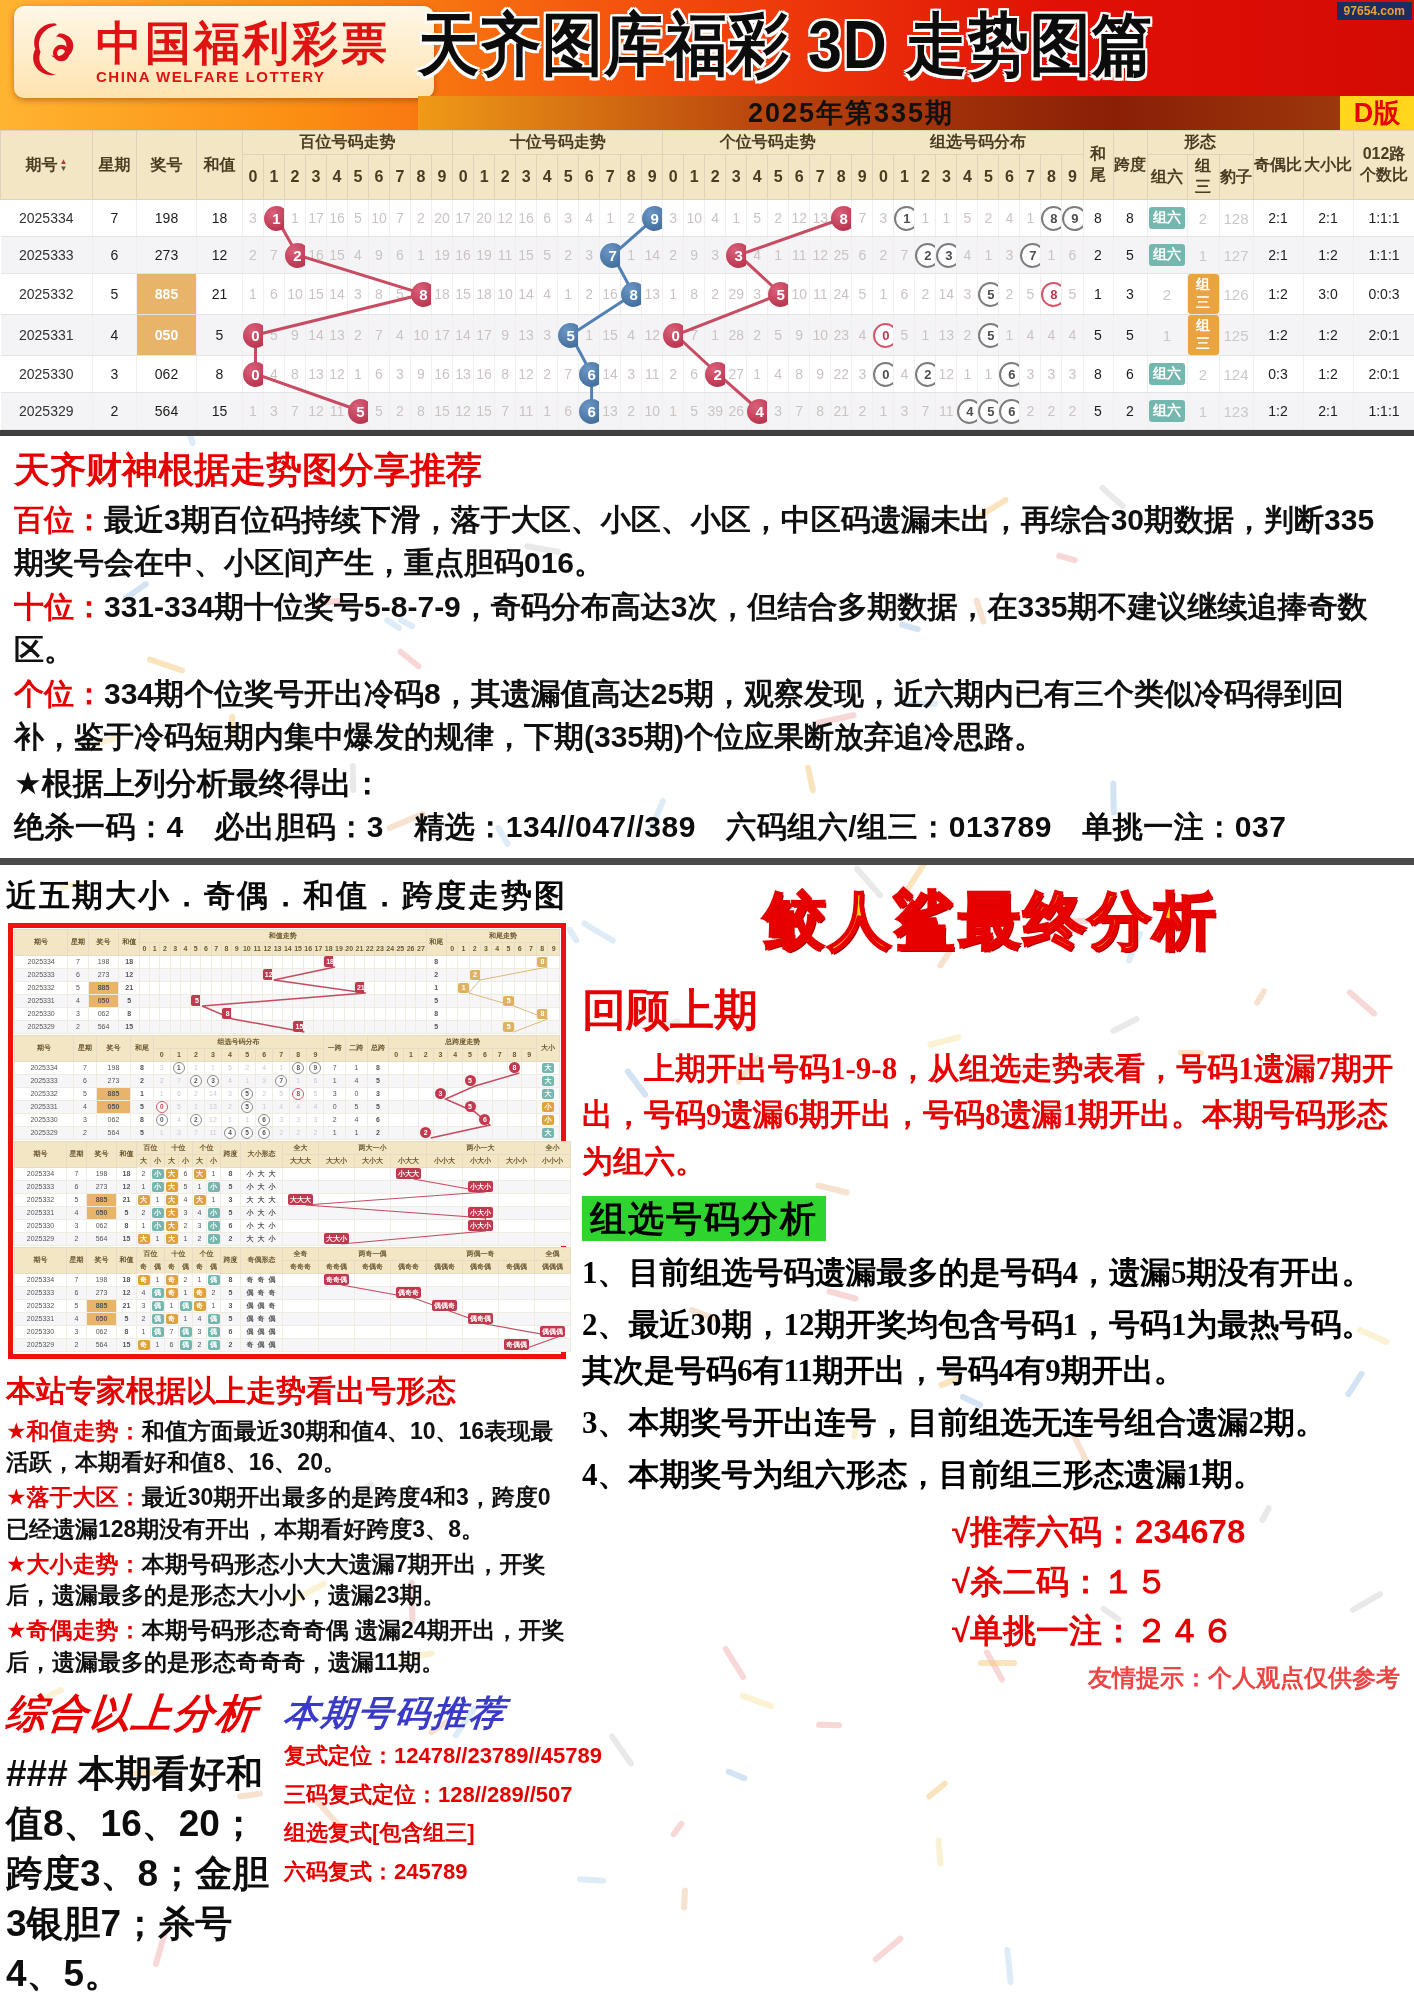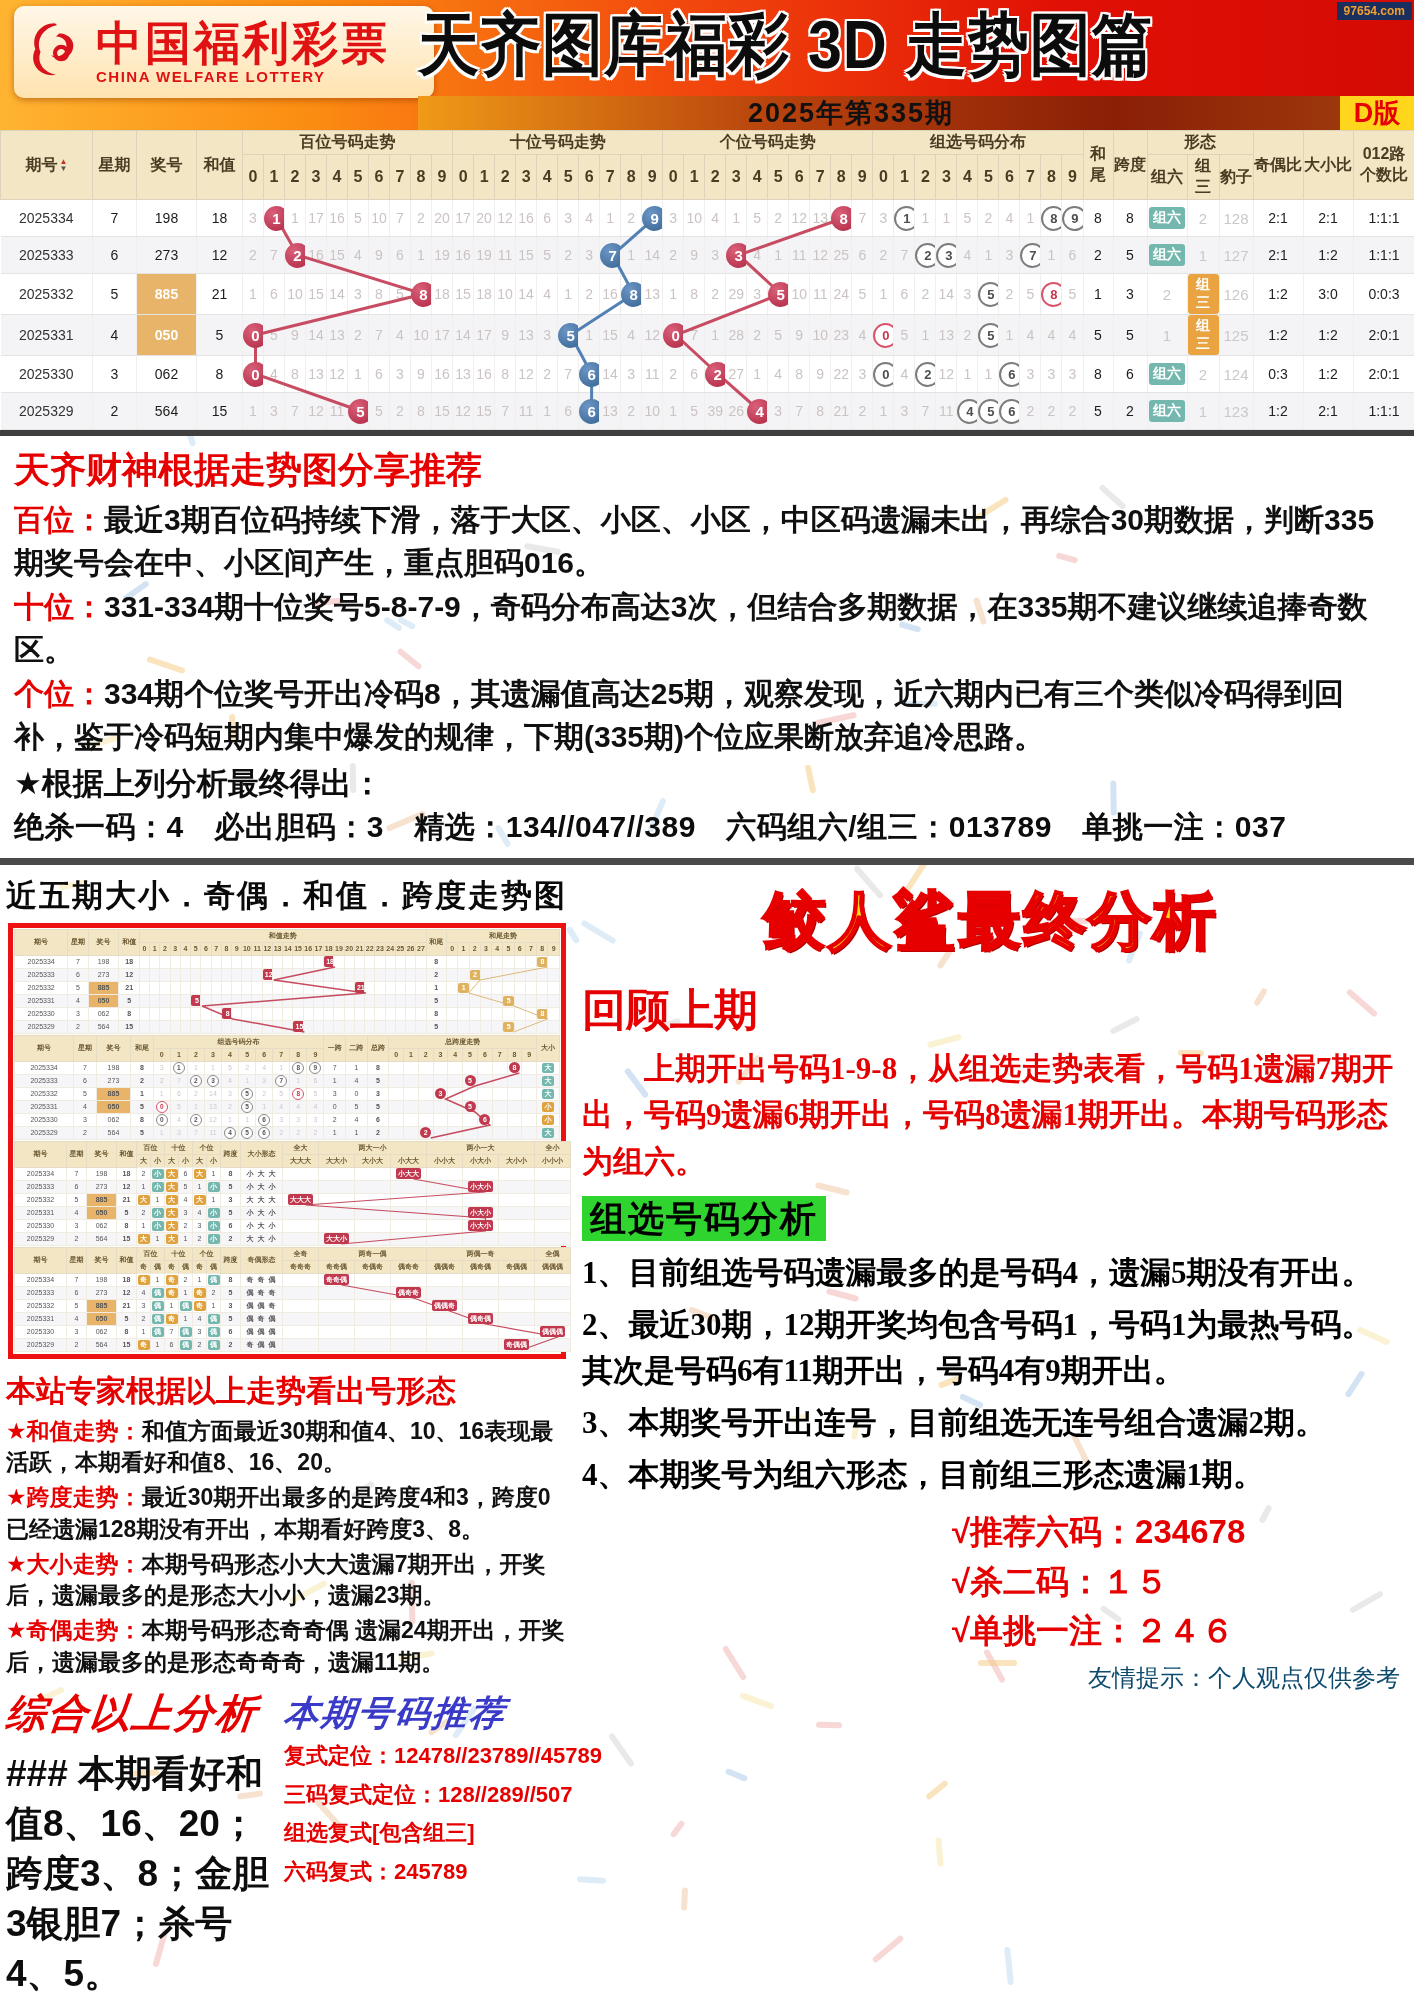--- a/index.html
+++ b/index.html
@@ -110,21 +110,21 @@
                -webkit-text-stroke:2.5px #e60000;text-shadow:0 0 2px #e60000,2px 2px 0 #a00;}
   .review-title{color:#e60000;font-size:44px;font-weight:900;margin:18px 0 6px;}
   .review-text{color:#e60000;font-size:31px;font-weight:700;line-height:1.5;text-indent:2em;
                font-family:"Liberation Serif","DejaVu Serif",serif;}
   .group-title{margin:10px 0 6px;}
   .group-title span{background:#2fd42f;color:#000;font-size:36px;font-weight:900;padding:2px 8px;letter-spacing:2px;}
   .point{color:#000;font-size:31px;font-weight:600;line-height:1.48;margin:6px 0;
          font-family:"Liberation Serif","DejaVu Serif",serif;}
   .checks{margin-top:10px;margin-left:370px;}
   .check-line{color:#e60000;font-size:33px;font-weight:900;line-height:1.5;white-space:nowrap;}
-  .footer-note{color:#0c4a6e;font-size:24px;font-weight:400;text-align:right;margin-top:6px;}
+  .footer-note{color:#ef4444;font-size:24px;font-weight:700;text-align:right;margin-top:6px;}
 </style>
 </head>
 <body>
 
 <div class="page">
   <div class="confetti" id="confetti">
       <i style="left:904px;top:701px;width:34px;height:6px;background:#bcd9f0;transform:rotate(179deg)"></i>
       <i style="left:938px;top:1379px;width:22px;height:6px;background:#f3c97e;transform:rotate(159deg)"></i>
       <i style="left:976px;top:1663px;width:37px;height:6px;background:#f2b0b0;transform:rotate(61deg)"></i>
       <i style="left:1096px;top:494px;width:33px;height:6px;background:#d4d4d4;transform:rotate(42deg)"></i>
@@ -1713,21 +1713,21 @@
             <path d="M322.1 39.0L260.7 52.0L352.8 65.0L189.1 78.0L219.8 91.0L291.4 104.0" fill="none" stroke="#c0394f" stroke-width="1.5" stroke-opacity="0.9"></path>
             <path d="M534.5 39.0L467.0 52.0L455.8 65.0L500.8 78.0L534.5 91.0L500.8 104.0" fill="none" stroke="#d8b26a" stroke-width="1" stroke-opacity="0.9"></path>
             <path d="M506.4 145.0L462.0 158.0L432.5 171.0L462.0 184.0L476.8 197.0L417.7 210.0" fill="none" stroke="#c0394f" stroke-width="1.5" stroke-opacity="0.9"></path>
             <path d="M400.5 251.0L472.5 264.0L292.5 277.0L472.5 290.0L472.5 303.0L328.5 316.0" fill="none" stroke="#c0394f" stroke-width="1.2" stroke-opacity="0.9"></path>
             <path d="M328.5 357.0L400.5 370.0L436.5 383.0L472.5 396.0L544.6 409.0L508.5 422.0" fill="none" stroke="#c0394f" stroke-width="1.2" stroke-opacity="0.9"></path>
           </svg>
         </div>
       <div class="expert-title">本站专家根据以上走势看出号形态</div>
       <div id="expert-items">
           <div class="exp-item"><span class="lbl">★和值走势：</span>和值方面最近30期和值4、10、16表现最活跃，本期看好和值8、16、20。</div>
-          <div class="exp-item"><span class="lbl">★跨度走势：</span>最近30期开出最多的是跨度4和3，跨度0已经遗漏128期没有开出，本期看好跨度3、8。</div>
+          <div class="exp-item"><span class="lbl">★落于大区：</span>最近30期开出最多的是跨度4和3，跨度0已经遗漏128期没有开出，本期看好跨度3、8。</div>
           <div class="exp-item"><span class="lbl">★大小走势：</span>本期号码形态小大大遗漏7期开出，开奖后，遗漏最多的是形态大小小，遗漏23期。</div>
           <div class="exp-item"><span class="lbl">★奇偶走势：</span>本期号码形态奇奇偶 遗漏24期开出，开奖后，遗漏最多的是形态奇奇奇，遗漏11期。</div>
         </div>
       <div class="left-bottom">
         <div class="lb-left">
           <div class="summary-title">综合以上分析</div>
           <div class="summary-text">### 本期看好和值8、16、20；跨度3、8；金胆3银胆7；杀号4、5。</div>
         </div>
         <div class="lb-right">
           <div class="number-title">本期号码推荐</div>

